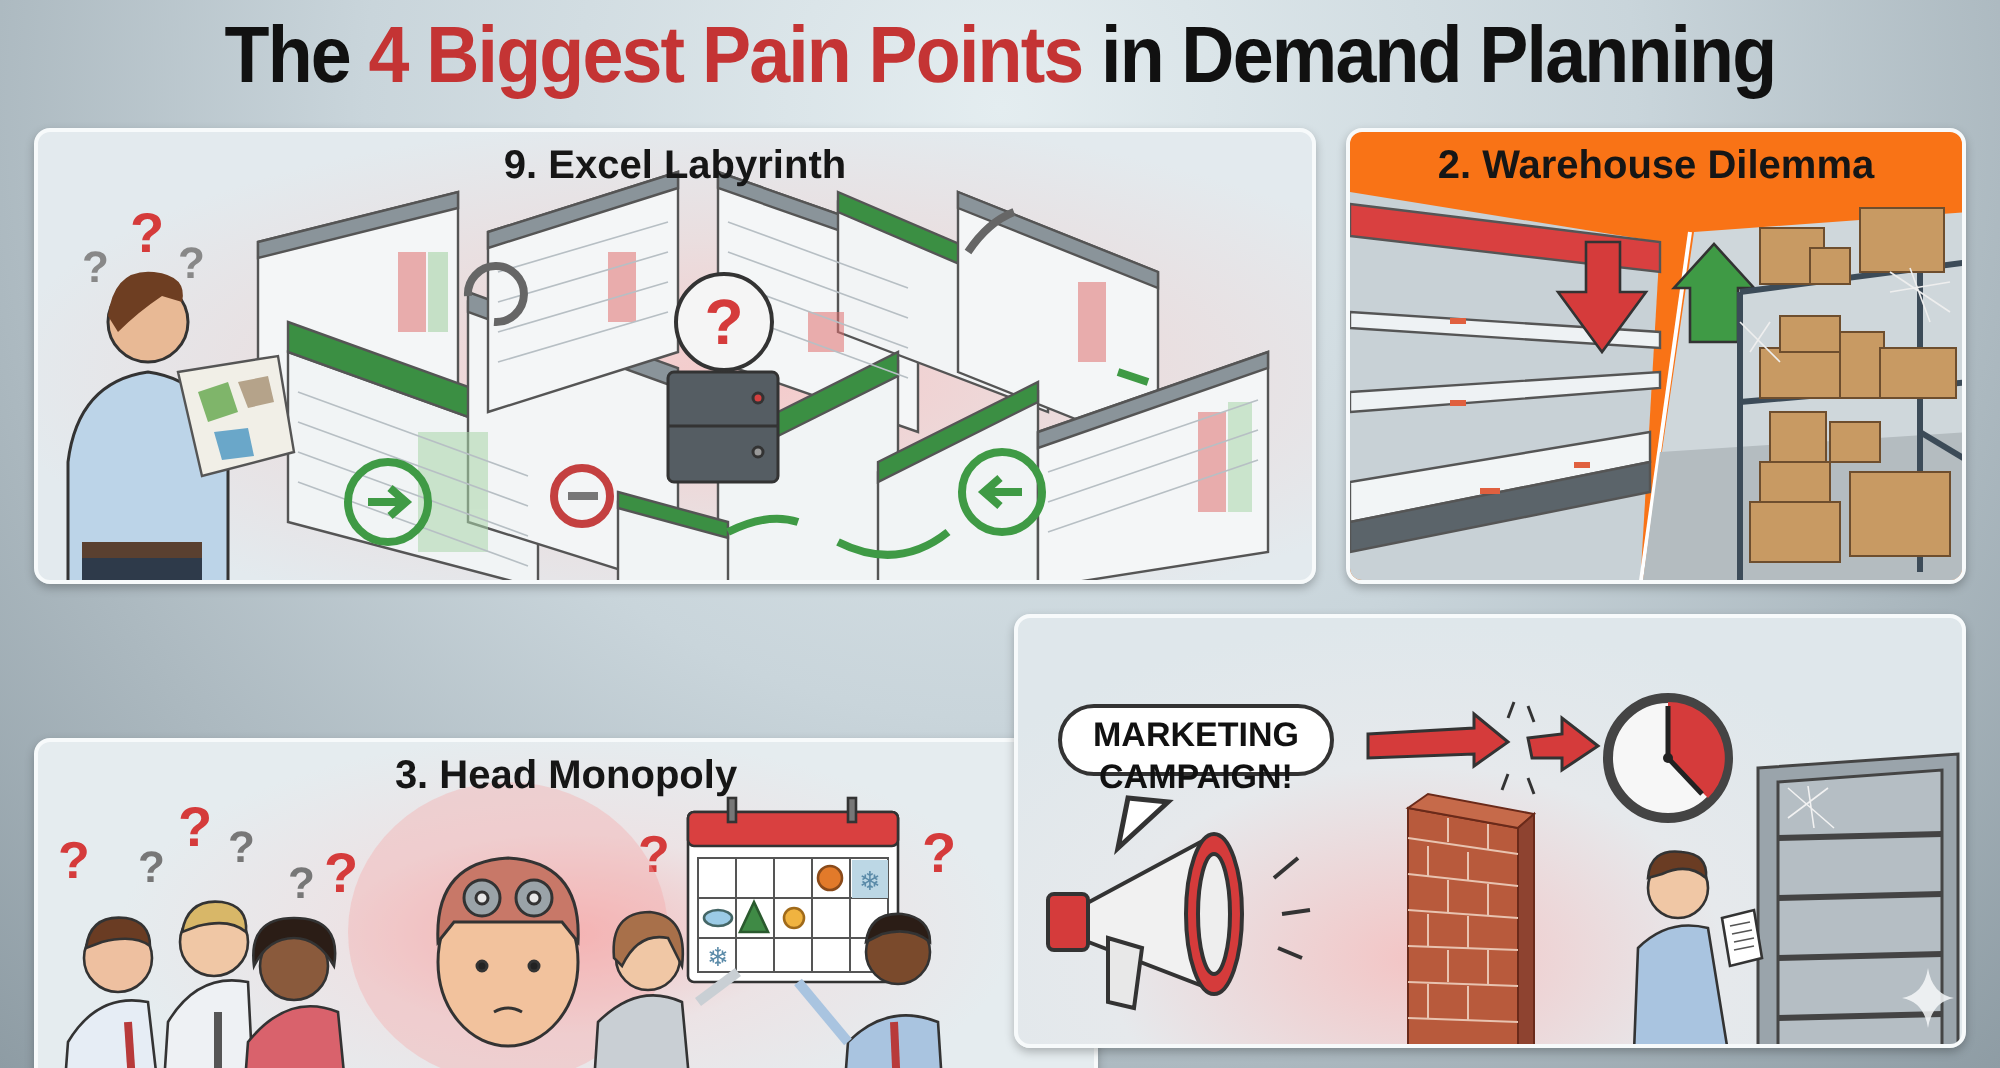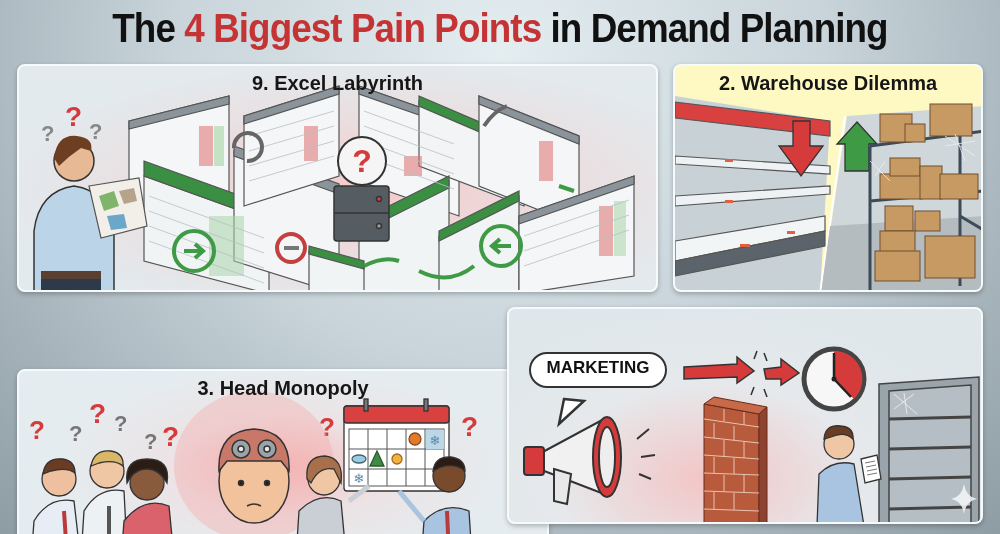--- a/index.html
+++ b/index.html
@@ -18,21 +18,21 @@
   .panel {
     position: absolute; border-radius: 8px; background: #e8eef1;
     border: 2px solid #f7fafb; box-shadow: 0 2px 5px rgba(0,0,0,0.25); overflow: hidden;
   }
   .panel h2 {
     position: absolute; left: 0; right: 0; top: 6px; text-align: center;
     font-size: 20px; font-weight: 700; color: #161616; z-index: 5;
   }
   #p1 { left: 17px; top: 64px; width: 641px; height: 228px;
         background: radial-gradient(ellipse at 55% 55%, #f5caca 0%, #eadedf 40%, #e3eaee 75%); }
-  #p2 { left: 673px; top: 64px; width: 310px; height: 228px; background: #fef9c3; }
+  #p2 { left: 673px; top: 64px; width: 310px; height: 228px; background: #f97316; }
   #p3 { left: 17px; top: 321px; width: 532px; height: 217px;
         background: radial-gradient(ellipse at 50% 45%, #f4bcbc 0%, #ece3e5 30%, #e5ecef 60%); margin-top: 48px; }
   #p4 { left: 507px; top: 307px; width: 476px; height: 217px;
         background: radial-gradient(ellipse at 42% 80%, #f3c5c5 0%, #e6e9ec 40%, #dfe7eb 70%); }
   svg { position: absolute; left: 0; top: 0; }
   .bubble {
     position: absolute; left: 527px; top: 350px; width: 138px; height: 36px;
     background: #fff; border: 2.5px solid #333; border-radius: 22px;
     text-align: center; font-weight: 700; font-size: 17px; line-height: 21px; color: #111;
     padding-top: 3px; z-index: 6;
@@ -366,14 +366,15 @@
         <line x1="358" y1="166" x2="368" y2="164"></line>
       </g>
     </g>
 
     <g>
       <path d="M455 175 Q457 188 468 190 Q457 192 455 205 Q453 192 442 190 Q453 188 455 175 Z" fill="#f6f8f9" opacity="0.85"></path>
     </g>
   </svg>
   <div class="bubble" style="left:20px; top:43px;">
     <div>MARKETING</div>
+    <div>CAMPAIGN!</div>
   </div>
 </div>
 
 </body></html>

